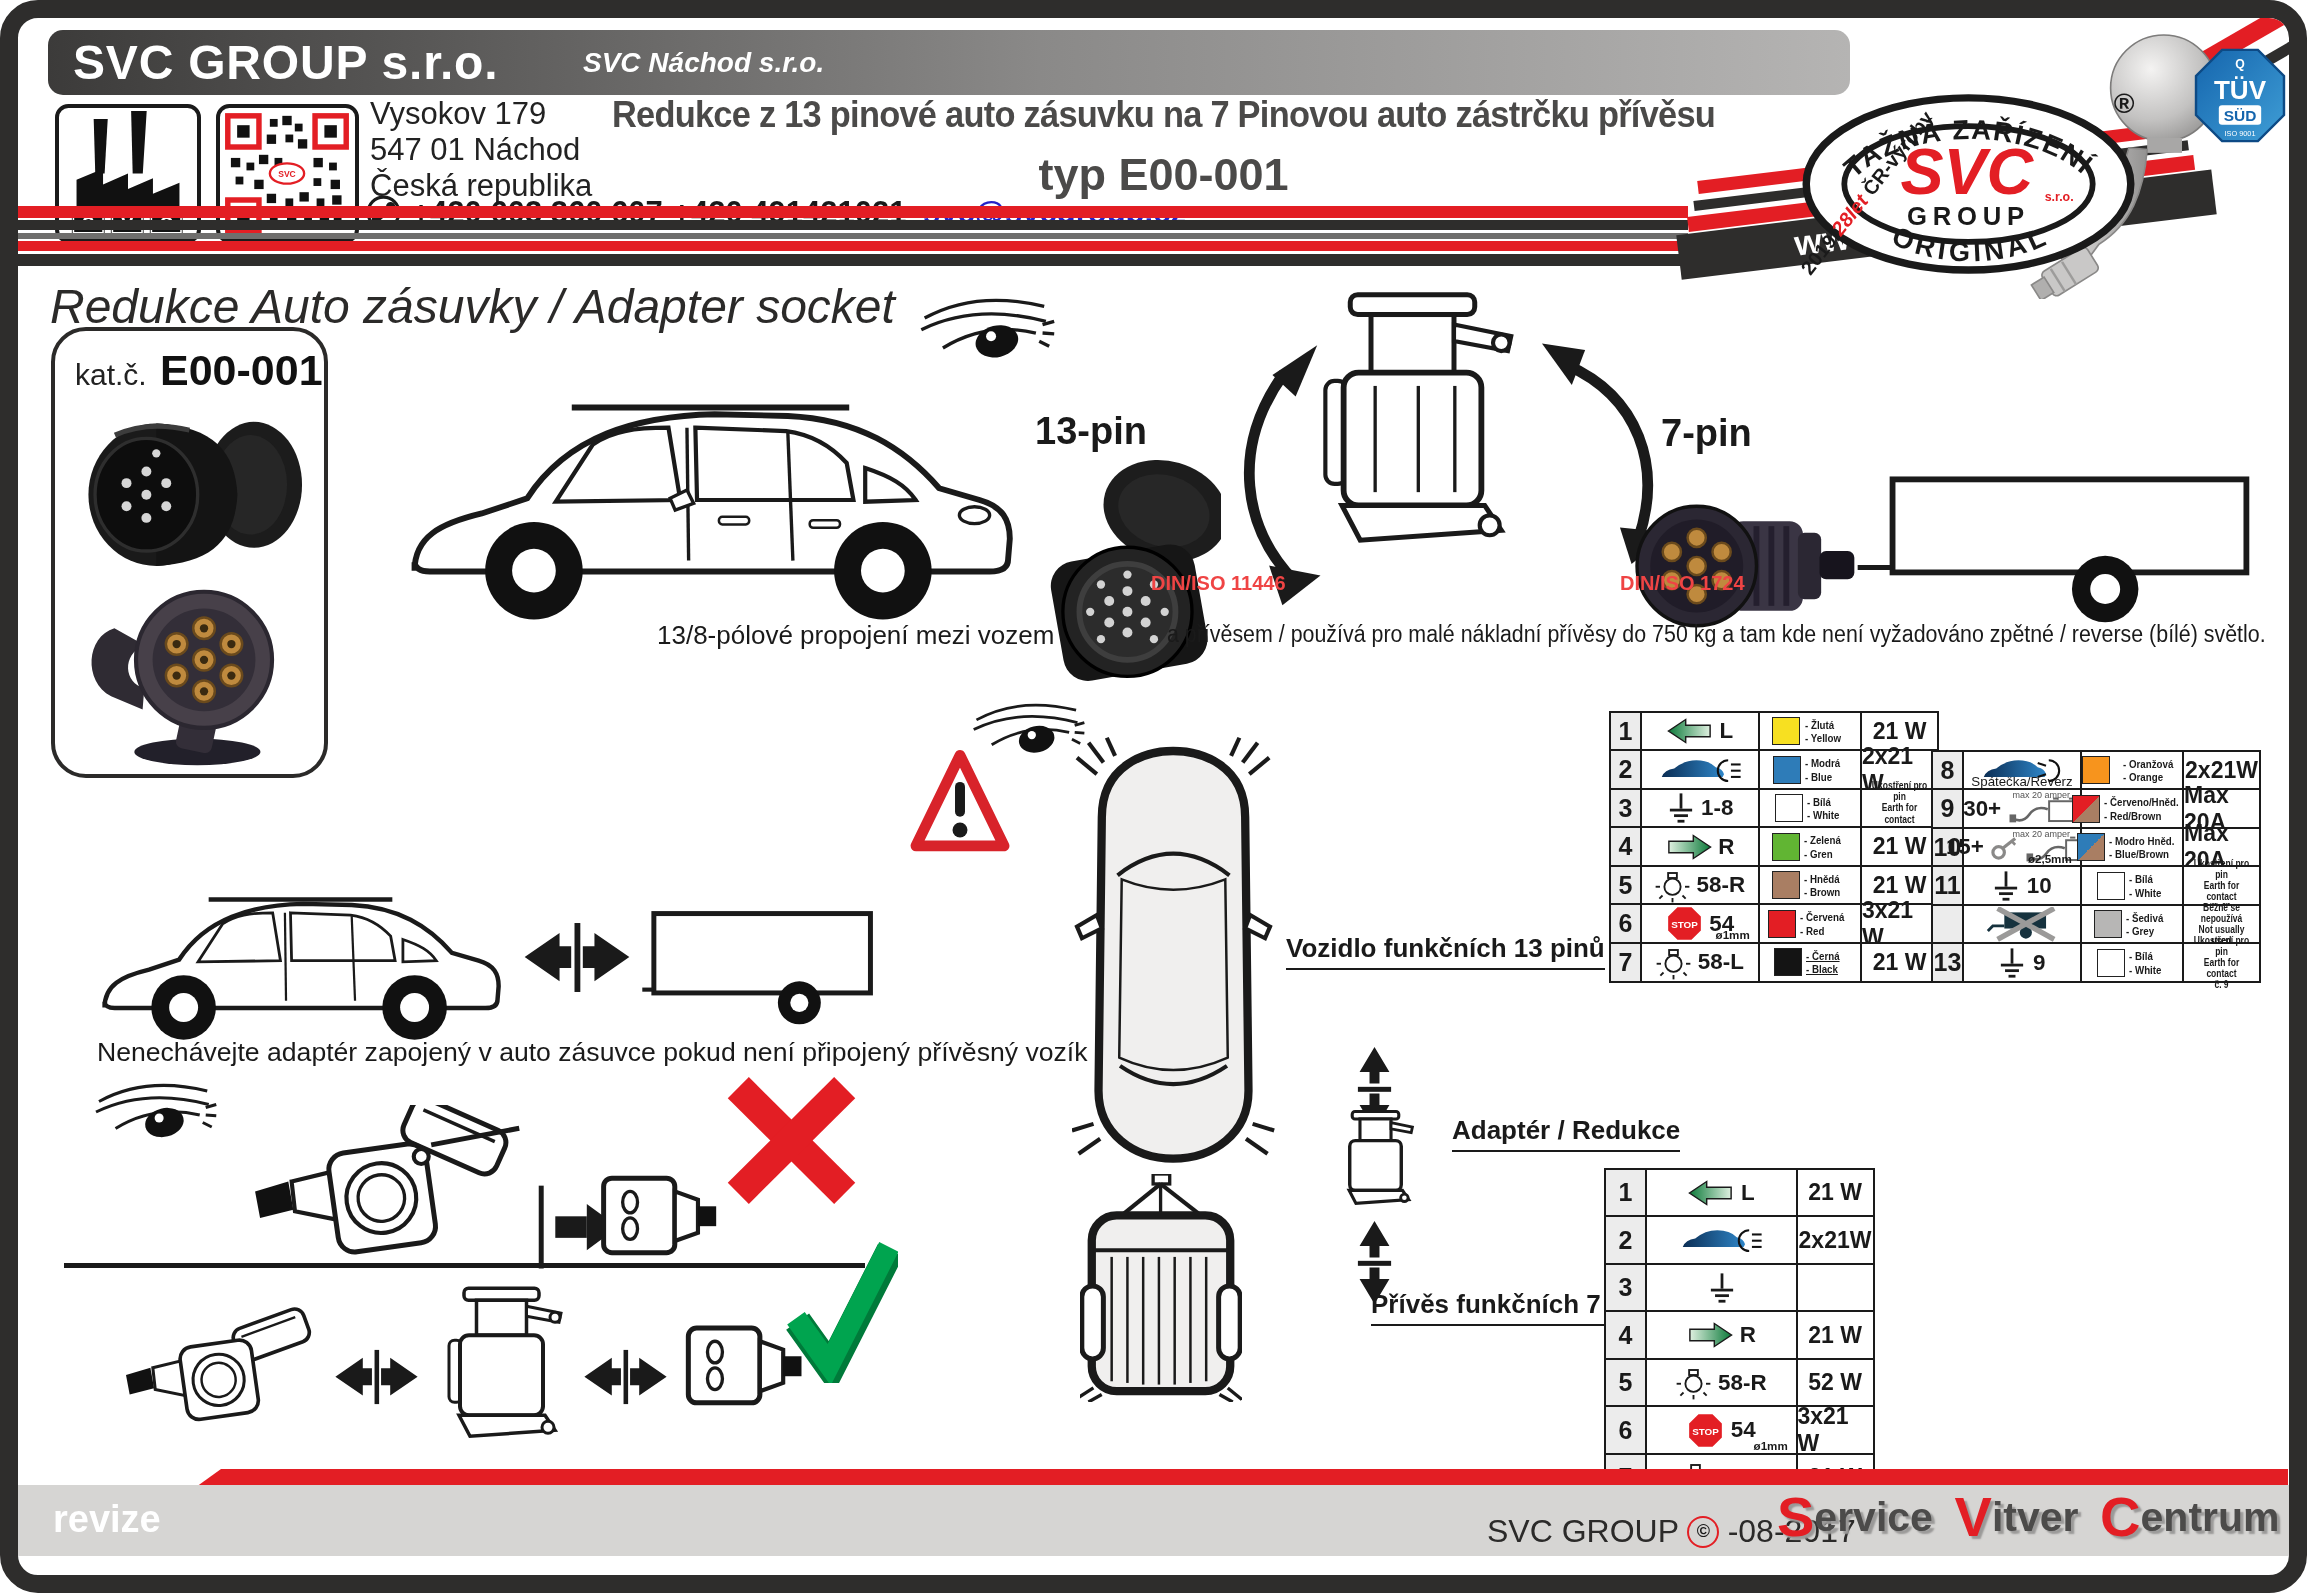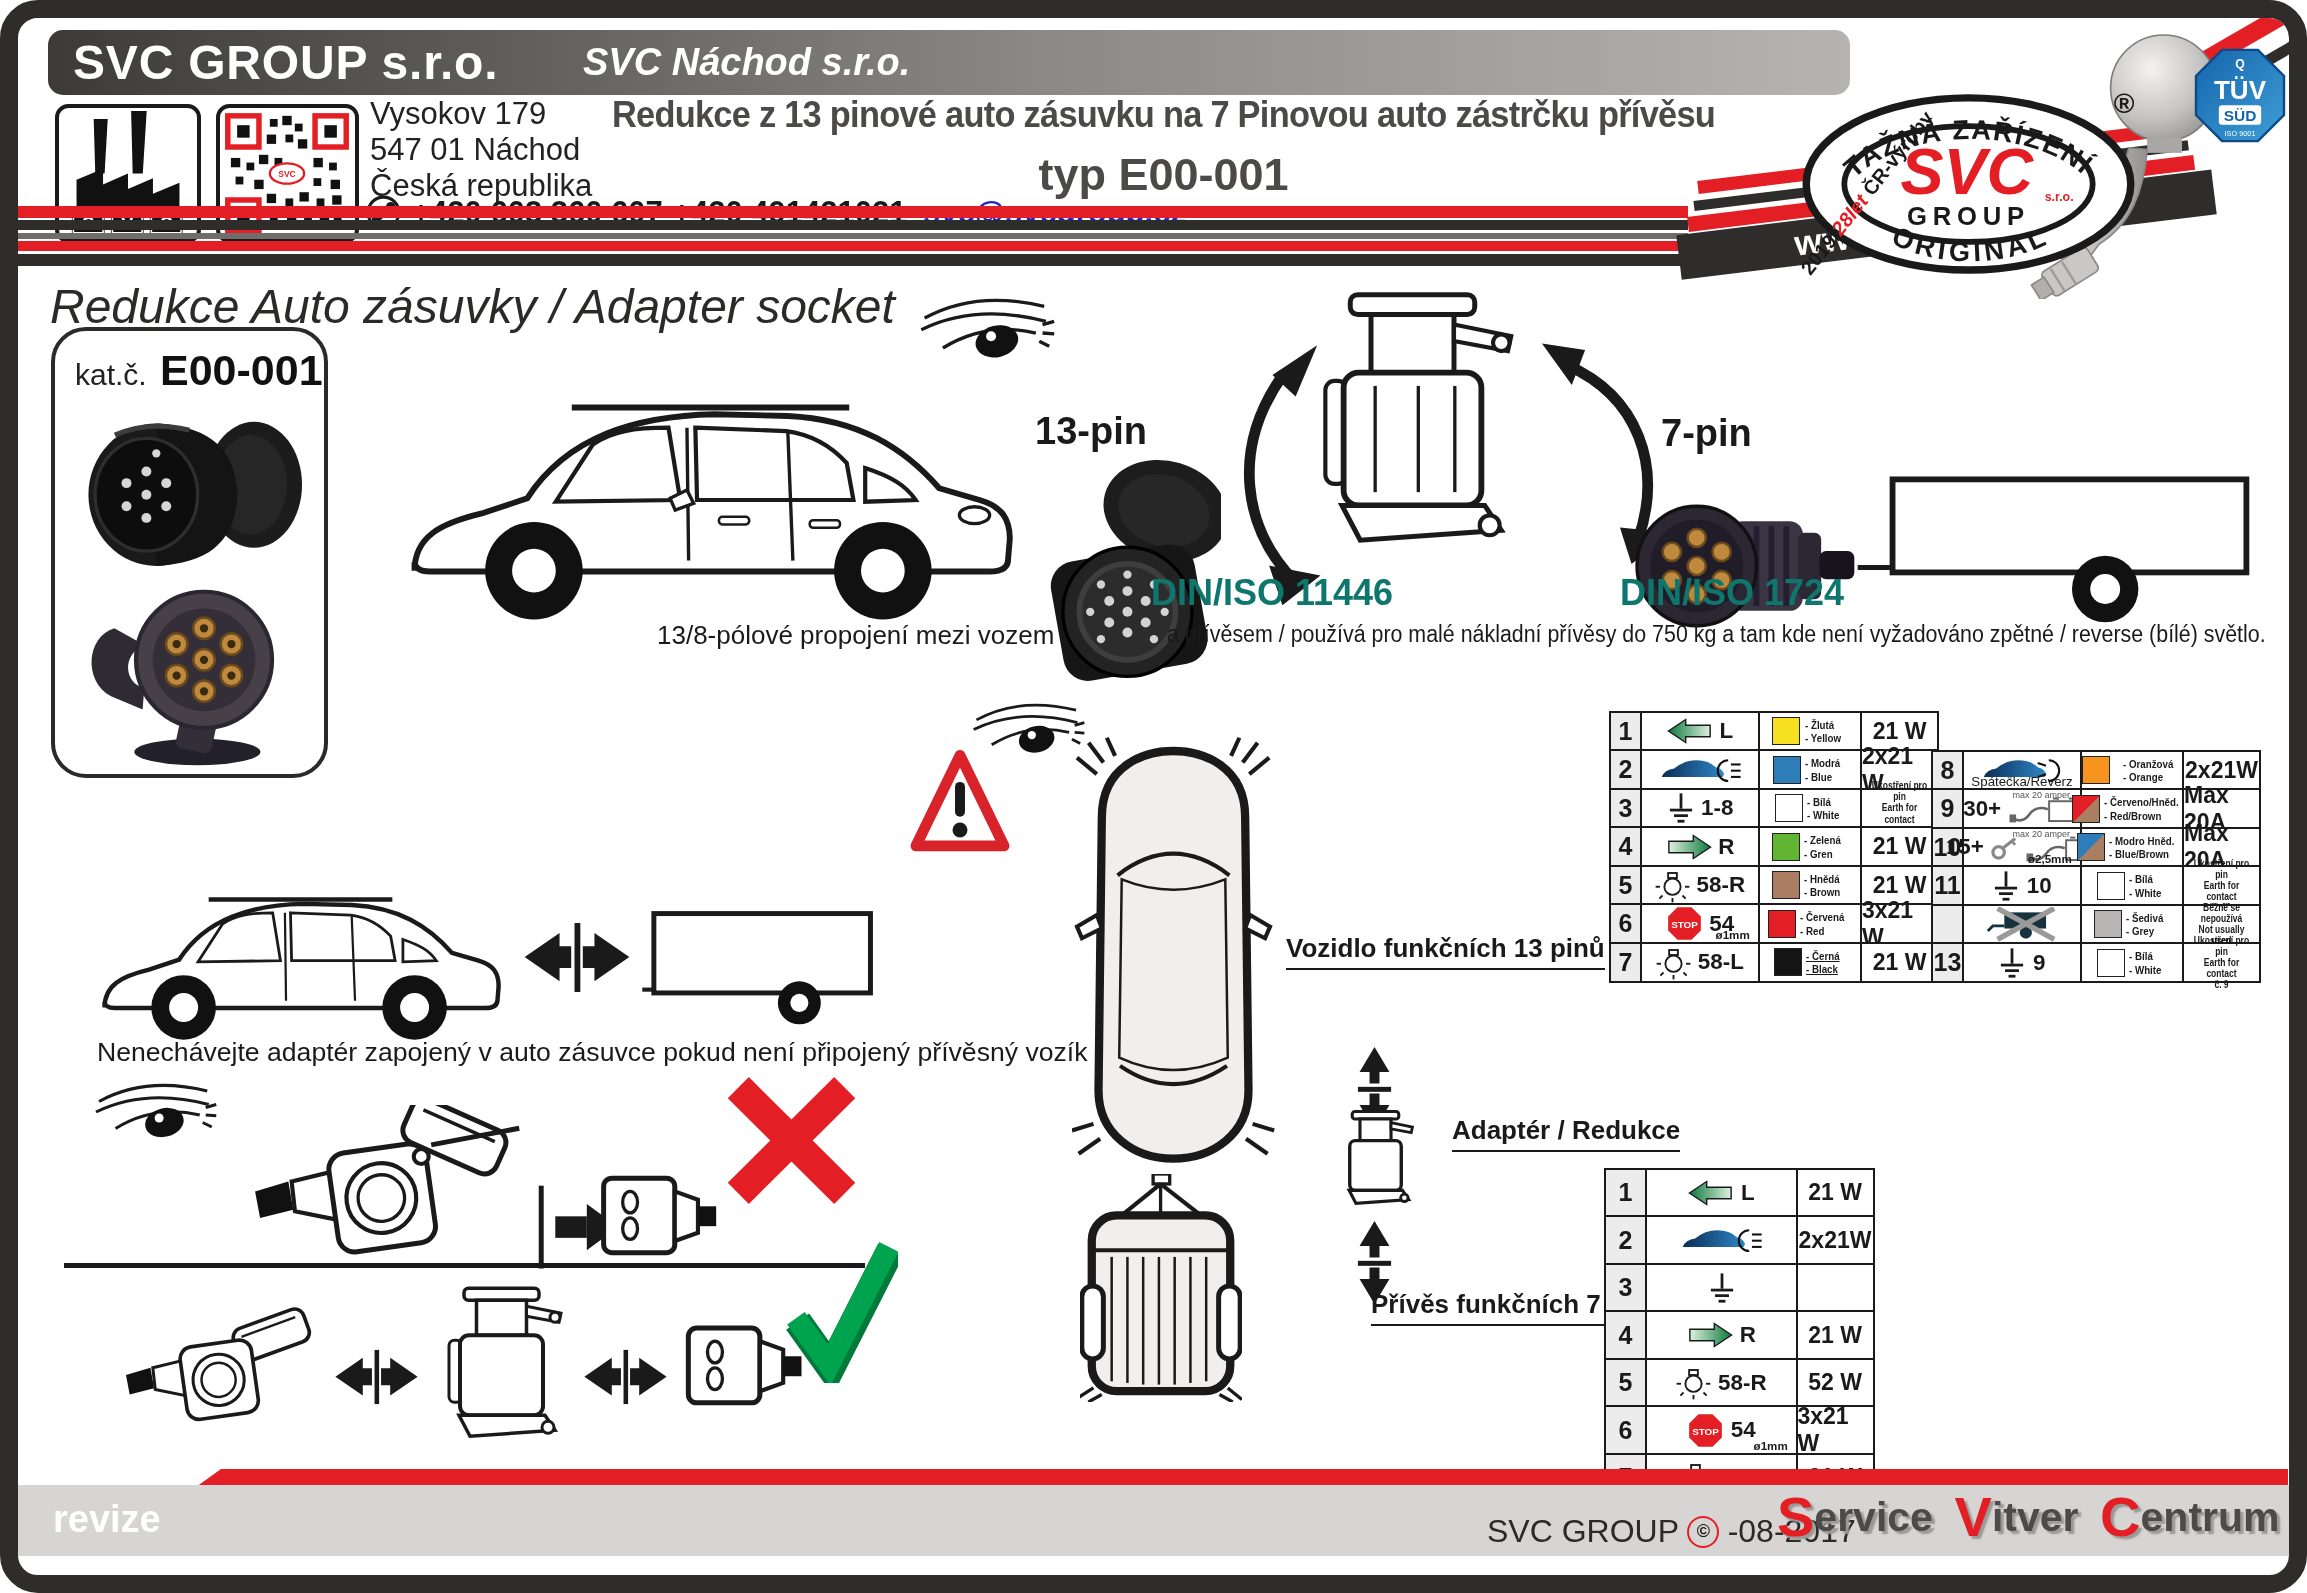--- a/index.html
+++ b/index.html
@@ -4,41 +4,41 @@
 <style>
   html,body{margin:0;padding:0;background:#fff;}
   .page{position:relative;width:2307px;height:1593px;box-sizing:border-box;
     border:18px solid #2e2d2c;border-radius:38px;background:#fff;overflow:hidden;
     font-family:"Liberation Sans",sans-serif;color:#1a1a1a;}
   .abs{position:absolute;}
   
   .hdr-bar{left:30px;top:11.6px;width:1802px;height:65px;border-radius:15px;
     background:linear-gradient(90deg,#3c3b3a 0%,#5a5958 22%,#8a8988 55%,#b5b4b3 100%);}
   .company{position:absolute;left:25px;top:0;line-height:65px;font-size:48px;font-weight:bold;color:#fff;letter-spacing:0.8px;}
-  .branch{position:absolute;left:535px;top:0;line-height:65px;font-size:38px;font-weight:bold;font-style:italic;color:#fff;}
+  .branch{position:absolute;left:535px;top:0;line-height:65px;font-size:28px;font-weight:bold;font-style:italic;color:#fff;}
   .logo-box{left:37px;top:86px;width:146px;height:139px;border:4.1px solid #1a1a1a;border-radius:13.3px;background:#fff;box-sizing:border-box;}
   .qr-box{left:198px;top:86px;width:143px;height:139px;border:4.1px solid #1a1a1a;border-radius:13.3px;background:#fff;box-sizing:border-box;}
   .addr{left:352px;top:78px;font-size:31px;line-height:36px;color:#222;}
   .phone-row{left:347px;top:176px;display:flex;align-items:center;gap:10px;font-size:31px;font-weight:bold;white-space:nowrap;}
   .email{color:#2323c8;text-decoration:underline;margin-left:6.6px;}
   .stripe{left:0;height:11.6px;background:#e31e24;width:1670px;}
   .title1{left:515px;top:76px;width:1261px;text-align:center;font-size:37px;font-weight:bold;color:#4b4a49;white-space:nowrap;transform:scaleX(.93);transform-origin:center;letter-spacing:-0.8px;}
   .title2{left:515px;top:131px;width:1261px;text-align:center;font-size:45px;font-weight:bold;color:#4b4a49;}
   .band{transform:rotate(-7deg);transform-origin:left center;}
   .www-band{left:1661px;top:217px;width:539px;height:45px;background:#2e2d2c;transform:rotate(-7deg);transform-origin:left center;
     display:flex;align-items:center;justify-content:center;}
   .www-text{color:#fff;font-size:35px;font-weight:bold;letter-spacing:0.8px;}
   
   .sec-head{left:32px;top:261px;font-size:48px;font-style:italic;color:#2b2a29;}
   .kat-box{left:33px;top:309px;width:277px;height:451px;border:4.1px solid #2b2a29;border-radius:35px;background:#fff;box-sizing:border-box;}
   .kat-line{position:absolute;left:20px;top:15px;white-space:nowrap;}
   .kat-label{font-size:30px;color:#222;}
   .kat-num{font-size:43px;font-weight:bold;margin-left:13.3px;color:#111;}
   .pinlbl{font-size:38px;font-weight:bold;color:#1a1a1a;}
-  .dinlbl{font-size:36px;font-weight:bold;color:#0f766e;}
+  .dinlbl{font-size:20px;font-weight:bold;color:#ef4444;}
   .cap{font-size:26px;color:#1a1a1a;white-space:nowrap;}
   .capx{transform:scaleX(.93);transform-origin:left center;font-size:23px;}
   .ulab{font-size:26px;font-weight:bold;border-bottom:2.5px solid #1a1a1a;padding-bottom:4.1px;white-space:nowrap;}
   .divider{background:#1a1a1a;}
   
   .ptable{display:flex;flex-direction:column;}
   .trow{display:flex;}
   .cell{border:2.5px solid #1a1a1a;margin:-2.5px 0 0 -2.5px;background:#fff;display:flex;align-items:center;justify-content:center;box-sizing:content-box;position:relative;}
   .pinc{background:#ececec;font-weight:bold;font-size:25px;}
   .func{gap:6.6px;}

